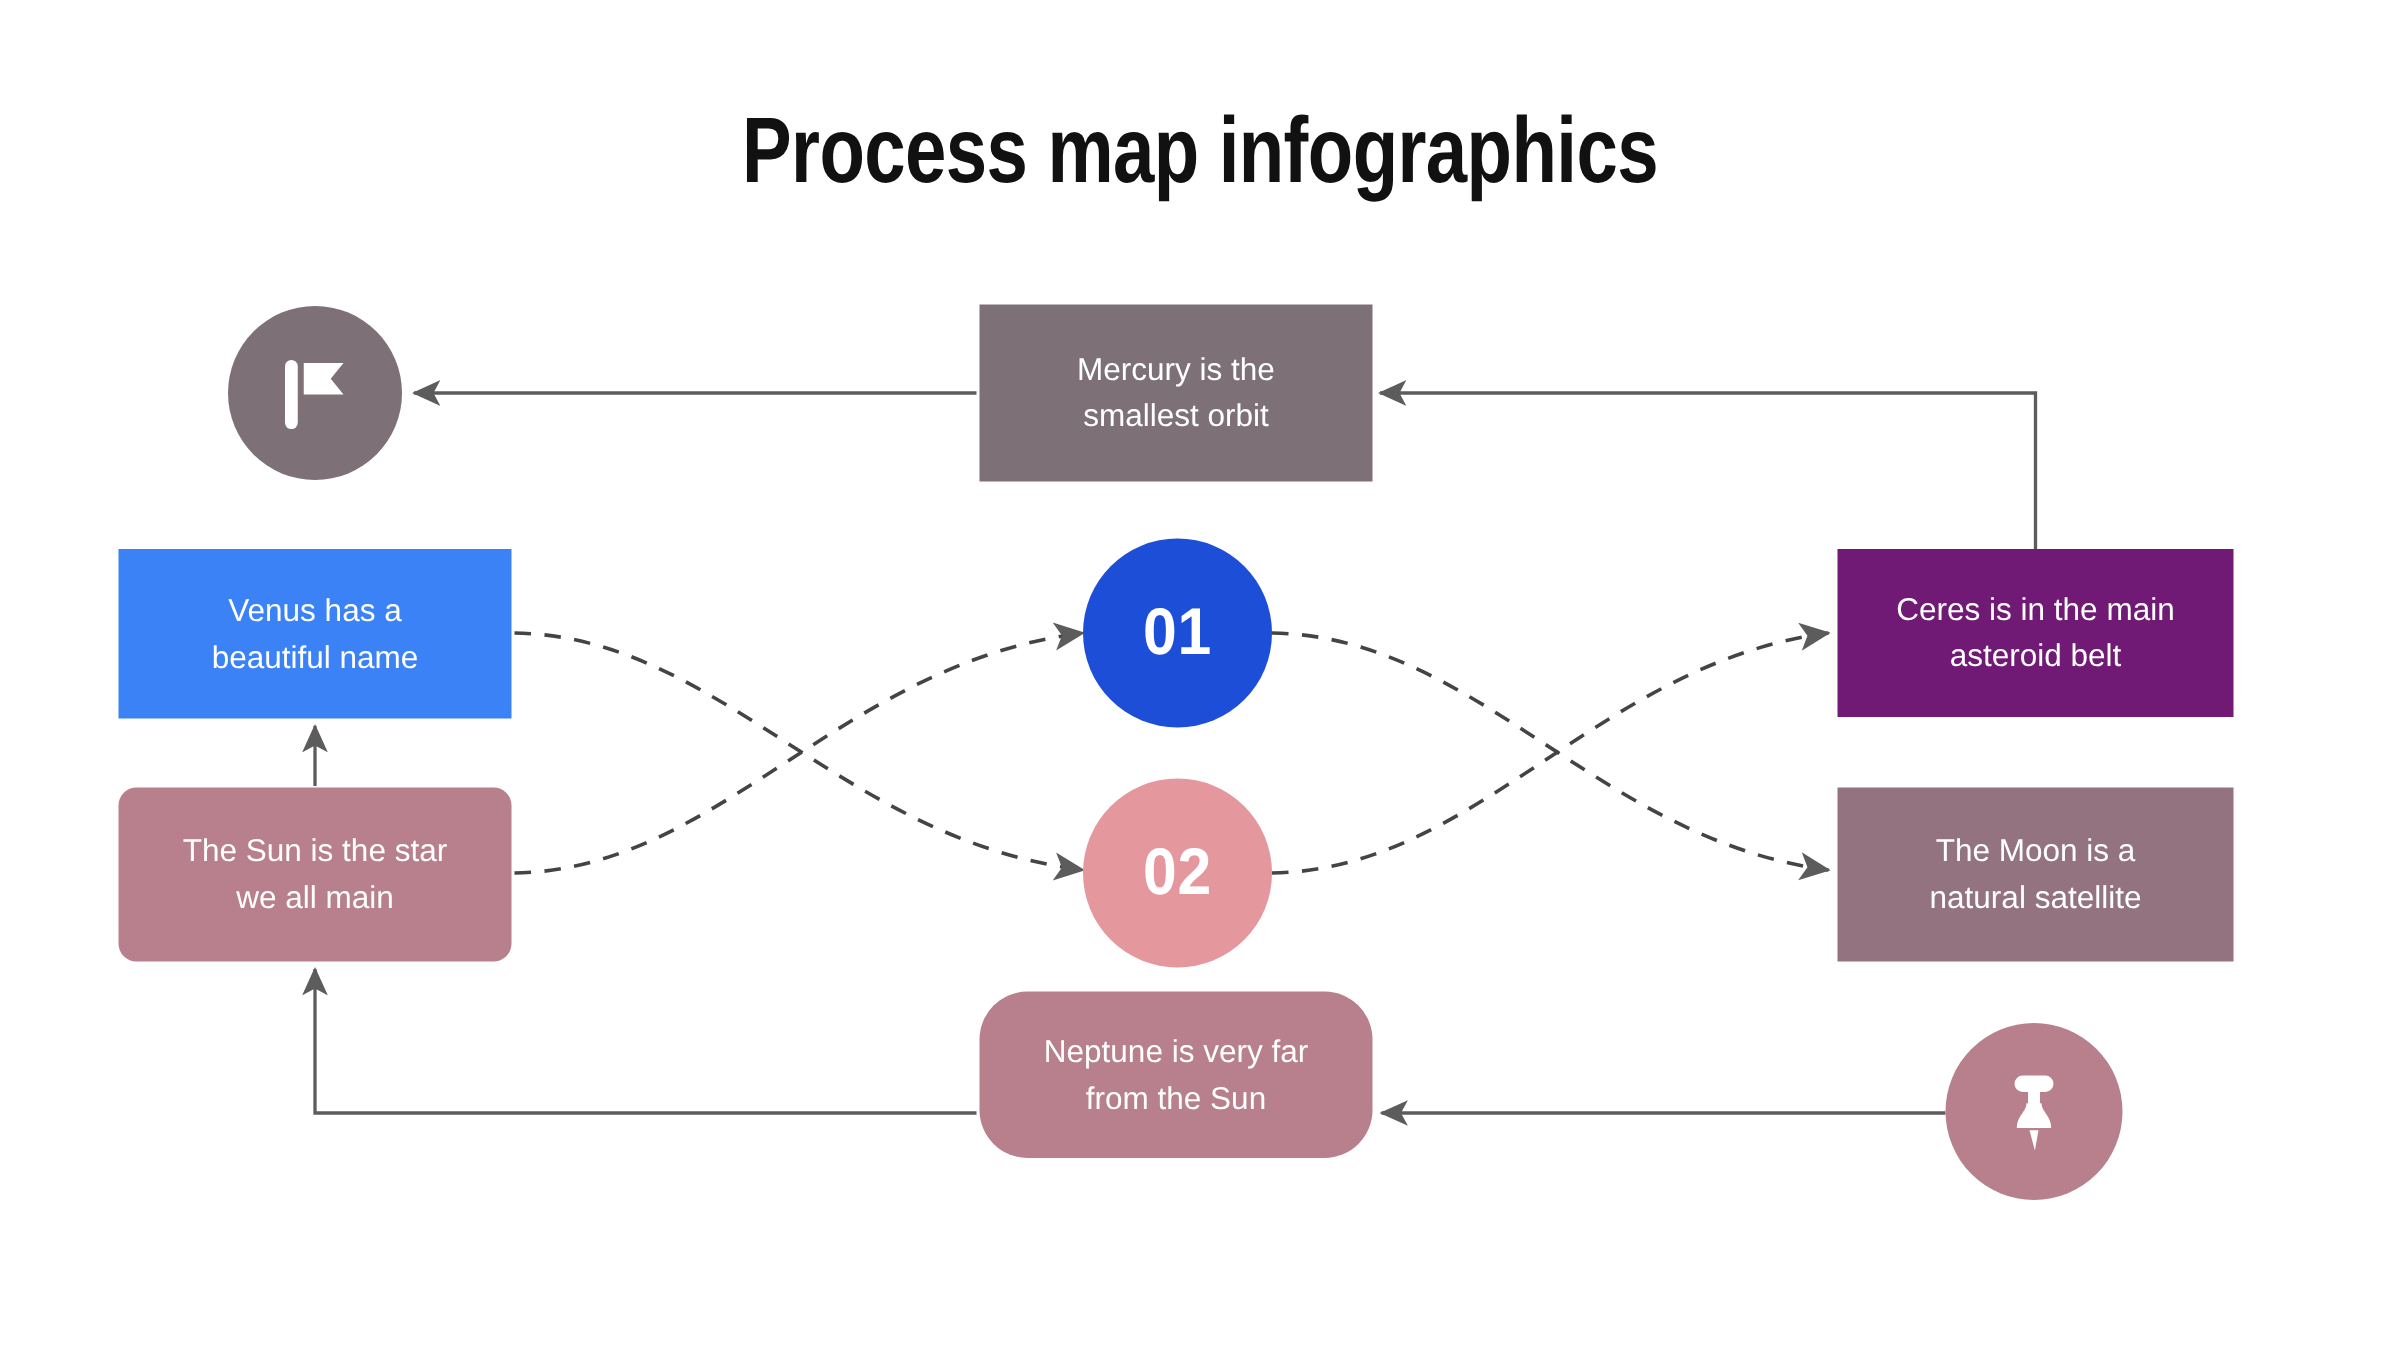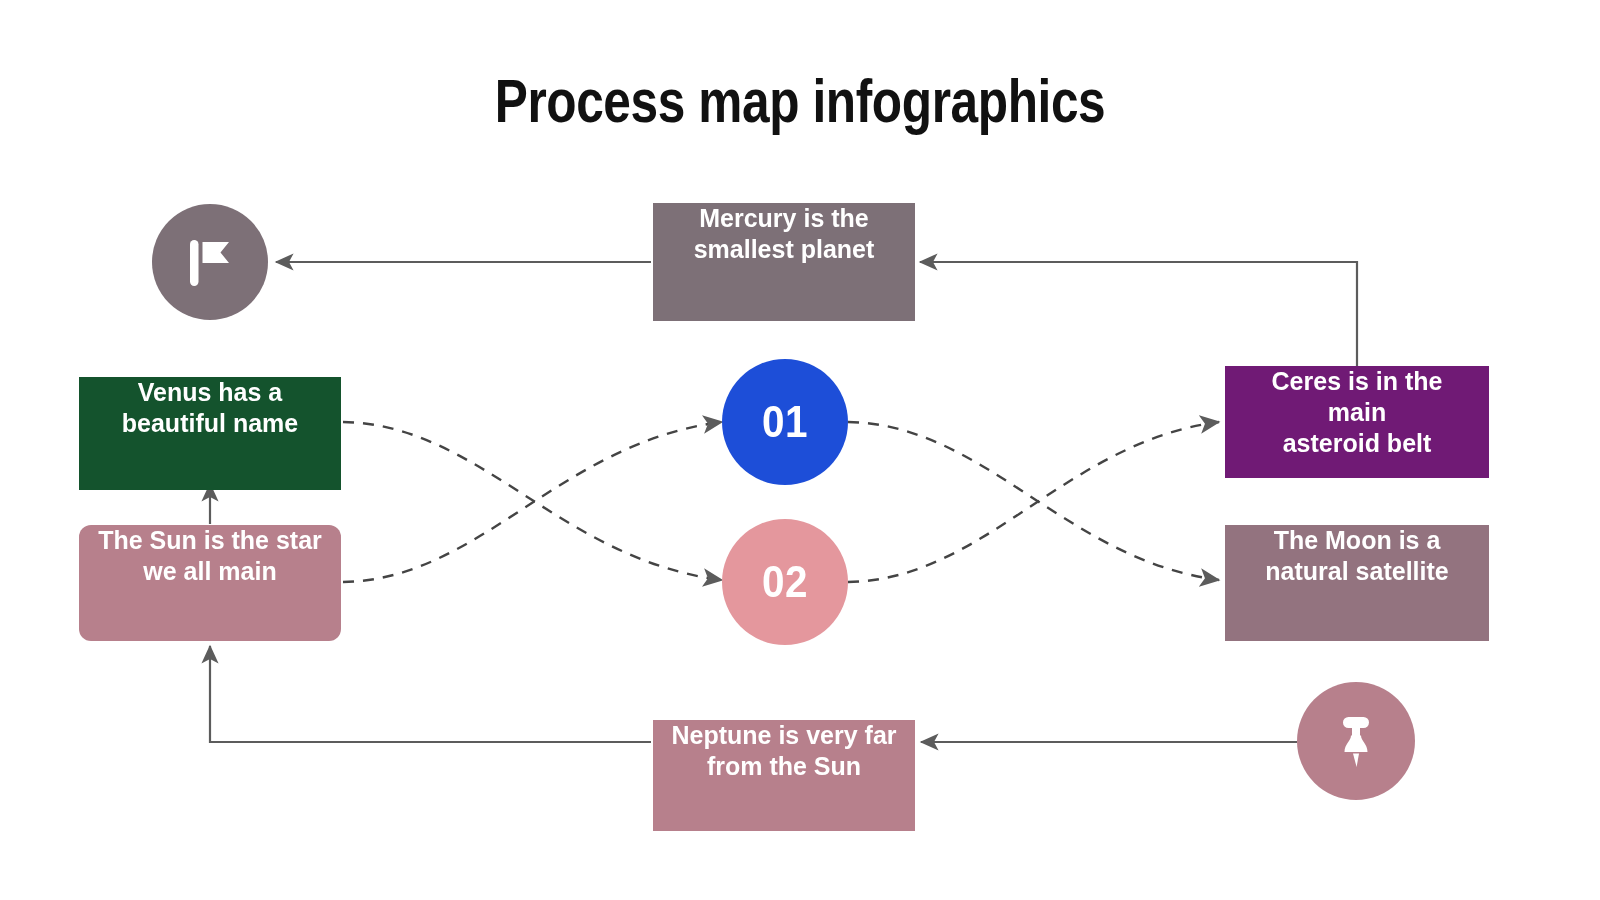--- a/index.html
+++ b/index.html
@@ -38,26 +38,27 @@
   svg#diagram {
     position: absolute;
     left: 0;
     top: 0;
     width: 1600px;
     height: 900px;
   }
   .node-box {
     position: absolute;
     display: flex;
+    align-items: center;
     justify-content: center;
     text-align: center;
     color: #ffffff;
-    font-size: 25px;
+    font-size: 21px;
     line-height: 31px;
-    font-weight: 700;
+    font-weight: 400;
     padding: 0 14px;
     box-sizing: border-box;
   }
   .node-circle {
     position: absolute;
     border-radius: 50%;
     display: flex;
     align-items: center;
     justify-content: center;
     color: #ffffff;
@@ -120,25 +121,25 @@
         <rect x="25" y="18" width="8" height="8" fill="#ffffff"></rect>
         <path d="M17.5,42 C17.5,34 24,31 24,25.5 L34,25.5 C34,31 40.5,34 40.5,42 Z" fill="#ffffff"></path>
         <path d="M26,43.5 L32,43.5 L29.6,57 Z" fill="#ffffff"></path>
       </svg>
     </span>
   </div>
 
   <div class="node-box" style="left:653px; top:203px; width:262px; height:118px; background:#7d7077;">
     <span>
       <span>Mercury is the</span><br>
-      <span>smallest planet</span>
+      <span>smallest orbit</span>
     </span>
   </div>
 
-  <div class="node-box" style="left:79px; top:377px; width:262px; height:113px; background:#14532d;">
+  <div class="node-box" style="left:79px; top:366px; width:262px; height:113px; background:#3b82f6;">
     <span>
       <span>Venus has a</span><br>
       <span>beautiful name</span>
     </span>
   </div>
 
   <div class="node-box" style="left:79px; top:525px; width:262px; height:116px; background:#b7808c;border-radius:12px;">
     <span>
       <span>The Sun is the star</span><br>
       <span>we all main</span>
@@ -152,21 +153,21 @@
     </span>
   </div>
 
   <div class="node-box" style="left:1225px; top:525px; width:264px; height:116px; background:#93737f;">
     <span>
       <span>The Moon is a</span><br>
       <span>natural satellite</span>
     </span>
   </div>
 
-  <div class="node-box" style="left:653px; top:720px; width:262px; height:111px; background:#b7808c;">
+  <div class="node-box" style="left:653px; top:661px; width:262px; height:111px; background:#b7808c;border-radius:32px;">
     <span>
       <span>Neptune is very far</span><br>
       <span>from the Sun</span>
     </span>
   </div>
 
   <div class="node-circle" style="left:722px; top:359px; width:126px; height:126px; background:#1d4ed8;">
     <span class="num-circle-label">01</span>
   </div>
 

